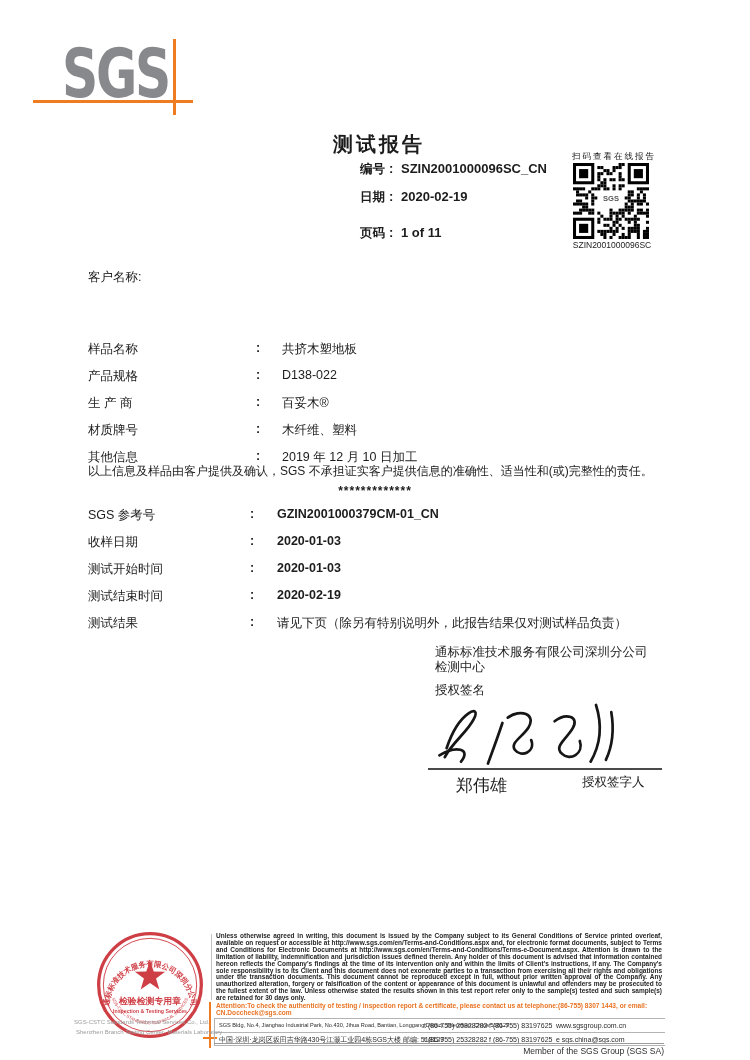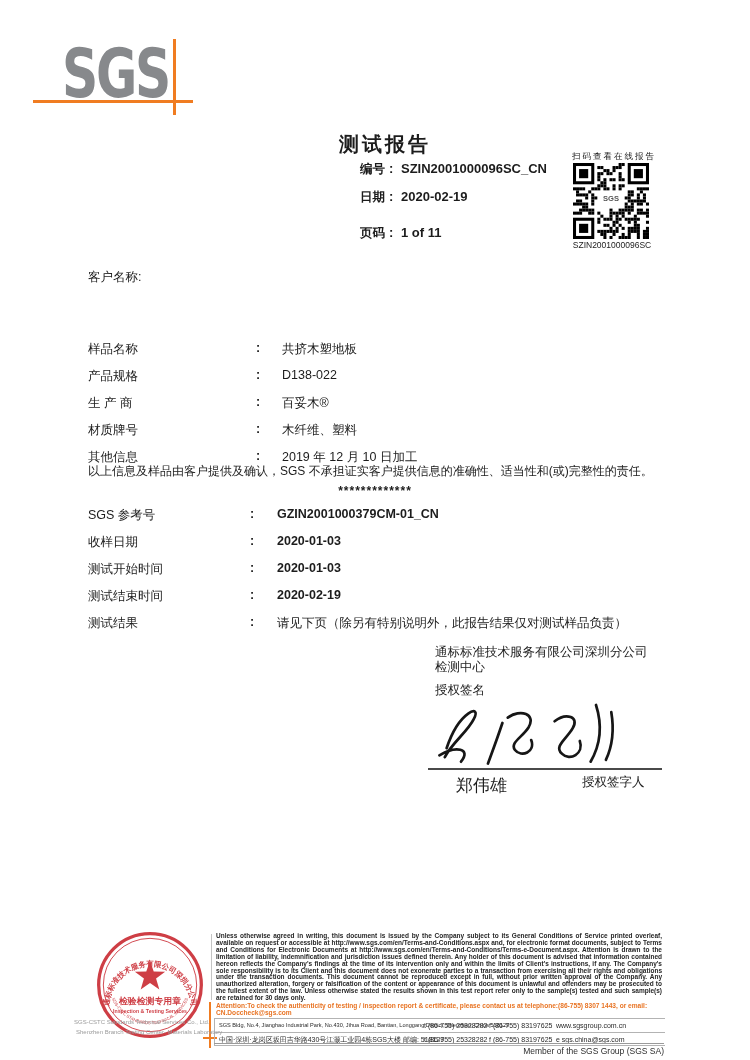--- a/index.html
+++ b/index.html
@@ -7,21 +7,21 @@
         font-family:"Liberation Sans","DejaVu Sans",sans-serif;color:#1c1c1c;}
   .row{position:absolute;left:0;width:750px;height:20px;}
   .row .lbl,.row .sep,.row .val{position:absolute;top:0;white-space:nowrap;font-size:12.5px;}
   
   .logo-text{position:absolute;left:62px;top:40px;font-size:68px;font-weight:bold;color:#87898c;
              letter-spacing:-3px;line-height:1;transform:scaleX(.74);transform-origin:0 0;
              font-family:"DejaVu Sans",sans-serif;}
   .logo-hline{position:absolute;left:33px;top:100px;width:160px;height:3px;background:#f07c21;}
   .logo-vline{position:absolute;left:173px;top:39px;width:3px;height:76px;background:#f07c21;}
   
-  .rpt-title{position:absolute;left:333px;top:131px;font-size:20px;font-weight:bold;letter-spacing:3px;margin-left:6px;}
+  .rpt-title{position:absolute;left:333px;top:131px;font-size:20px;font-weight:bold;letter-spacing:3px;}
   .hdr-row .lbl{left:348px;font-weight:bold;padding-left:12px;}
   .hdr-row .sep{left:389px;font-weight:bold;font-size:13px;}
   .hdr-row .val{left:401px;font-weight:bold;font-size:13px;}
   
   .qr-caption{position:absolute;left:566px;top:151px;width:96px;text-align:center;font-size:8.5px;
               letter-spacing:2px;color:#222;}
   .qr-box{position:absolute;left:573px;top:163px;width:76px;height:76px;}
   .qr-code-text{position:absolute;left:564px;top:240px;width:96px;text-align:center;font-size:8.5px;color:#222;}
   
   .client-row .lbl{left:88px;}

